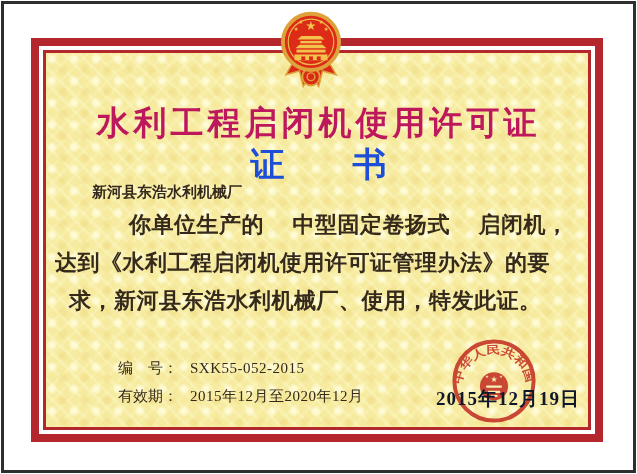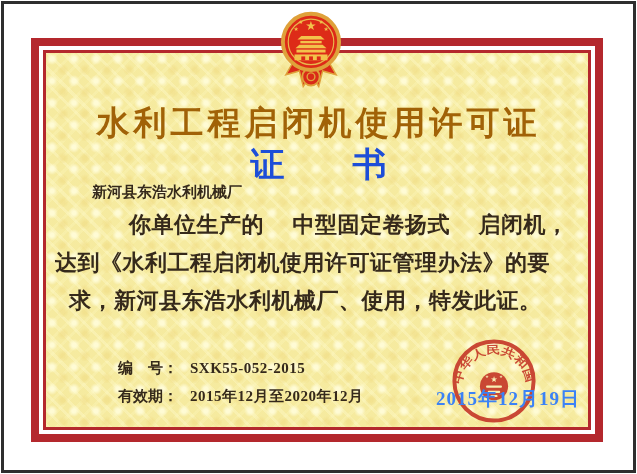--- a/index.html
+++ b/index.html
@@ -24,40 +24,40 @@
       repeating-linear-gradient(45deg, rgba(253,247,196,0.45) 0 3px, rgba(246,235,160,0.1) 3px 11px),
       repeating-linear-gradient(-45deg, rgba(250,243,180,0.45) 0 3px, rgba(243,230,150,0.1) 3px 11px);
     background-size:22px 22px,22px 22px,auto,auto;
   }
   .content{position:absolute;inset:0;z-index:3;}
 
   .emblem{position:absolute;left:280px;top:10px;width:62px;height:87px;z-index:5;}
 
   .title{
     position:absolute;left:0;right:0;top:101px;text-align:center;
-    font-size:33px;font-weight:700;letter-spacing:4px;color:#a16207;white-space:pre;
+    font-size:33px;font-weight:700;letter-spacing:4px;color:#be185d;white-space:pre;
   }
   .subtitle{
     position:absolute;left:0;right:0;top:142px;text-align:center;
     font-size:34px;font-weight:700;color:#1d4ed8;white-space:pre;
   }
   .company{position:absolute;left:92px;top:183px;font-size:15px;font-weight:700;white-space:pre;}
   .bodyline{position:absolute;font-size:22px;font-weight:700;white-space:pre;letter-spacing:0.5px;}
   .b1{left:129px;top:210px;}
   .b2{left:55px;top:248px;}
   .b3{left:69px;top:286px;}
 
-  .meta{position:absolute;font-size:15px;font-weight:700;white-space:pre;}
+  .meta{position:absolute;font-size:15px;font-weight:400;white-space:pre;}
   .meta .val{margin-left:12px;letter-spacing:0.5px;}
   .m1{left:118px;top:359px;}
   .m2{left:118px;top:387px;}
   .issuer{left:384px;top:361px;}
   .date{
     position:absolute;left:436px;top:386px;font-size:19px;font-weight:700;
-    letter-spacing:1px;color:#3b82f6;z-index:7;white-space:pre;
+    letter-spacing:1px;color:#0f172a;z-index:7;white-space:pre;
   }
   .stamp{position:absolute;left:450px;top:337px;width:88px;height:88px;z-index:6;opacity:0.92;}
 </style>
 </head>
 <body>
 
 <div class="page">
   <div class="photo-edge"></div>
 
   <div class="frame">

